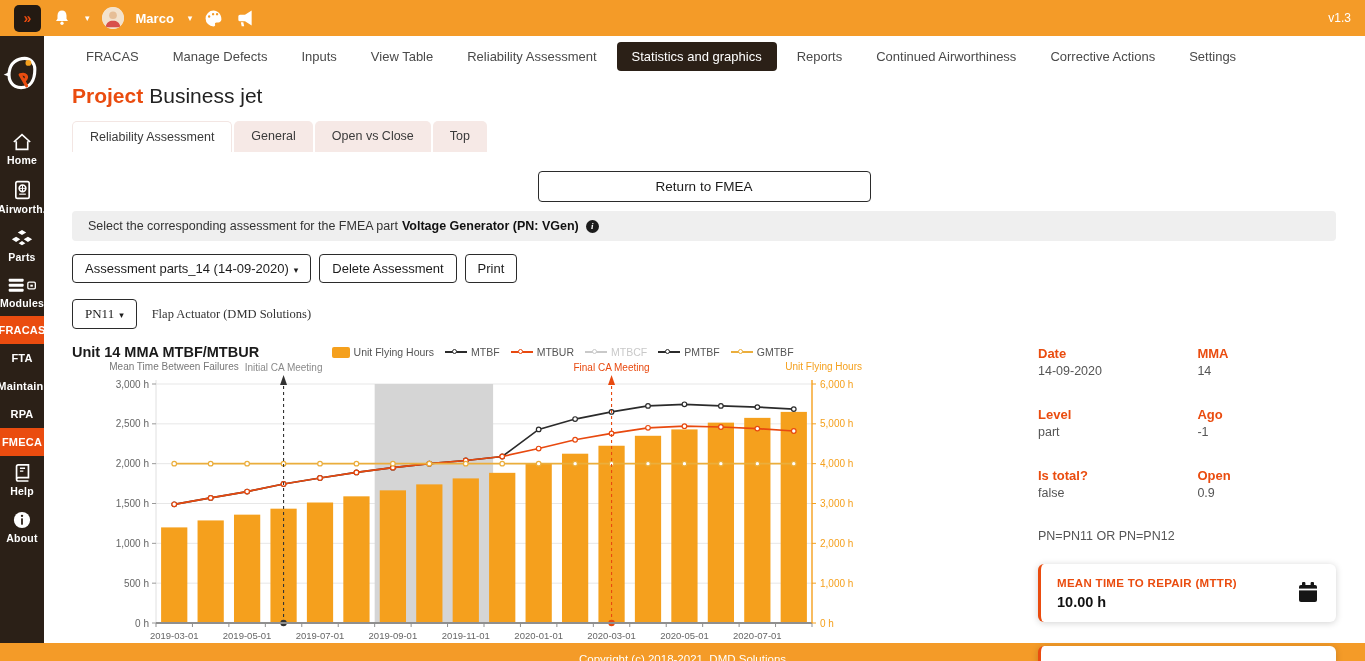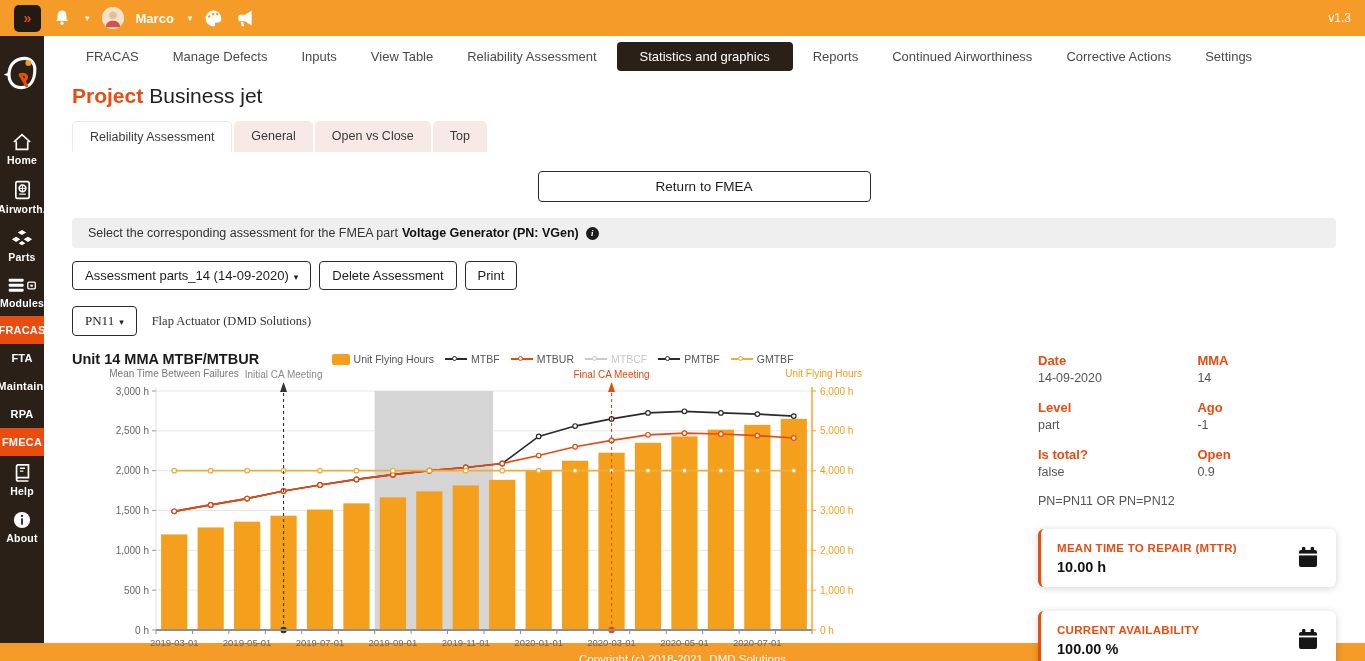--- a/index.html
+++ b/index.html
@@ -20,54 +20,54 @@
   .logo { margin:4px 0 26px 0; }
   .sb-item { width:100%; display:flex; flex-direction:column; align-items:center; gap:3px;
     color:#fff; font-size:10.5px; font-weight:600; padding:7px 0; cursor:pointer; letter-spacing:.2px; }
   .sb-item svg { display:block; }
   .sb-item.textonly { padding:8px 0; font-size:11px; }
   .sb-item.active { background:#EA4C0F; }
   .main { flex:1; padding:0 29px 0 28px; }
   
   .topnav { display:flex; align-items:center; gap:6px; margin-top:5px; height:30px; }
   .nav-item { font-size:13px; color:#4a4a4a; padding:6px 14px; cursor:pointer; white-space:nowrap; }
-  .nav-item.active { background:#2B2017; color:#fff; border-radius:4px; padding:7px 23px; }
+  .nav-item.active { background:#2B2017; color:#fff; border-radius:4px; padding:7px 15px; }
   
   .page-title { margin-top:13px; font-size:21px; color:#222; font-weight:500; }
   .page-title .accent { color:#EA4C0F; font-weight:800; margin-right:6px; }
   .tabs { display:flex; margin-top:13px; }
   .tab { font-size:12.5px; color:#3a3a3a; background:#F6E9E6; padding:8px 17px; border-radius:5px 5px 0 0; cursor:pointer; margin-right:2px; }
   .tab.active { background:#fff; border:1px solid #f3e6e3; border-bottom:none; }
   
   .return-row { display:flex; justify-content:center; margin-top:19px; }
   .btn { background:#fff; border:1.5px solid #2b2b2b; border-radius:4px; font-size:13px; color:#1c1c1c;
     padding:6px 12px; cursor:pointer; font-family:inherit; }
   .return-btn { width:333px; text-align:center; padding:7px 0; font-size:13.5px; }
-  .info-bar { margin-top:16px; background:#EFEFEF; border-radius:4px; height:30px; display:flex; align-items:center;
+  .info-bar { margin-top:9px; background:#EFEFEF; border-radius:4px; height:30px; display:flex; align-items:center;
     padding:0 16px; font-size:12.5px; color:#333; gap:4px; }
   .info-bar b { color:#111; }
   .info-dot { width:13px; height:13px; background:#1c1c1c; color:#fff; border-radius:50%; font-size:9px;
     display:inline-flex; align-items:center; justify-content:center; font-weight:bold; margin-left:3px; cursor:pointer; font-style:italic; font-family:"Liberation Serif",serif; }
   .controls-row { display:flex; gap:8px; margin-top:13px; }
   .pn-row { display:flex; align-items:center; gap:15px; margin-top:16px;font-family:Liberation Serif, serif; }
   .caret { font-size:9px; margin-left:5px; }
   .part-label { font-size:12.5px; color:#333; }
   
   .content-row { display:flex; justify-content:space-between; margin-top:15px; }
   .chart-col { width:794px; }
   .chart-head { display:flex; align-items:center; }
   .chart-title { font-size:14.5px; font-weight:800; color:#1a1a1a; white-space:nowrap; }
   .legend { flex:1; display:flex; justify-content:center; gap:11px; font-size:10.5px; color:#555; align-items:center; }
   .lg-item { display:flex; align-items:center; gap:4px; cursor:pointer; }
   .lg-bar { width:18px; height:11px; border-radius:2px; }
   .lg-line { width:22px; height:0; border-top:2px solid; position:relative; }
   .lg-line i { position:absolute; left:7px; top:-4.5px; width:5px; height:5px; border:1.5px solid; border-radius:50%; background:#fff; display:block; }
   
   .detail-col { width:298px; padding-top:2px; }
-  .detail-grid { display:grid; grid-template-columns:1.15fr 1fr; row-gap:15px; }
+  .detail-grid { display:grid; grid-template-columns:1.15fr 1fr; row-gap:29px; }
   .d-label { font-size:13px; font-weight:800; color:#EA4C0F; margin-bottom:3px; }
   .d-value { font-size:12.5px; color:#555; }
   .d-desc { grid-column:1 / span 2; }
   .cards { margin-top:21px; display:flex; flex-direction:column; gap:24px; }
   .card { background:#fff; border-radius:6px; box-shadow:0 1px 7px rgba(0,0,0,.18); border-left:3px solid #EA4C0F;
     padding:13px 16px 12px 16px; display:flex; align-items:center; justify-content:space-between; }
   .card-title { font-size:11.5px; font-weight:800; color:#EA4C0F; letter-spacing:.3px; margin-bottom:5px; }
   .card-value { font-size:14.5px; font-weight:800; color:#111; }
   
   .footer { height:31px; background:#F49B28; color:#fff; font-size:11.5px; display:flex; align-items:center; justify-content:center; }

